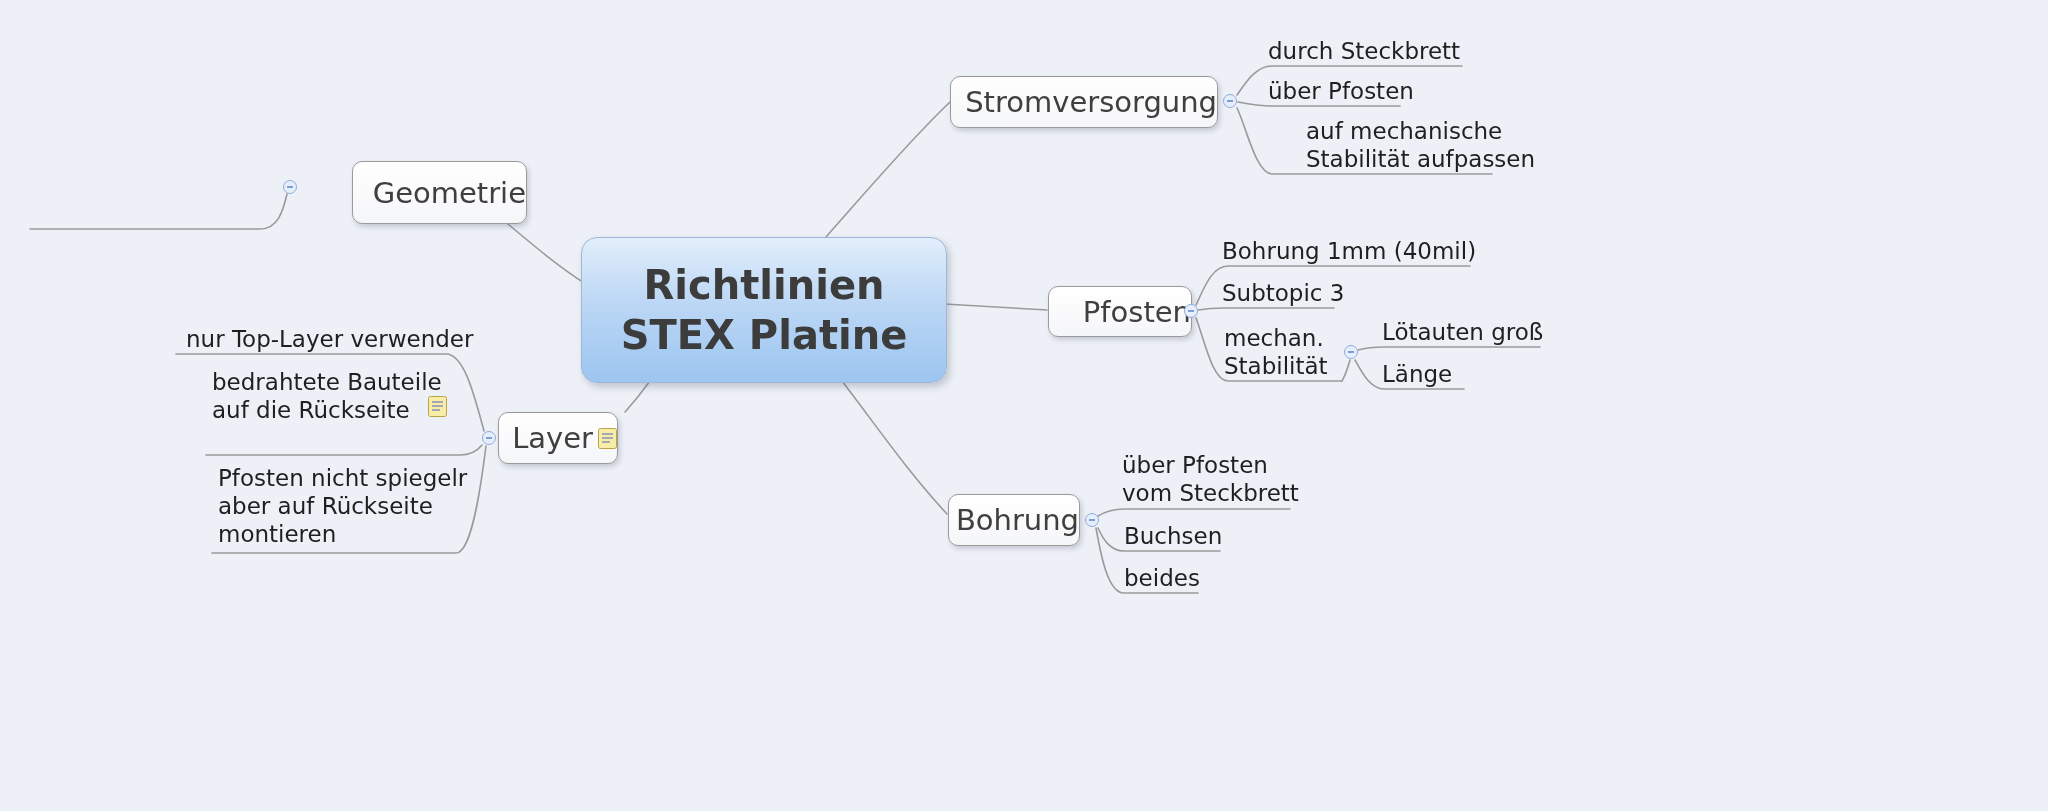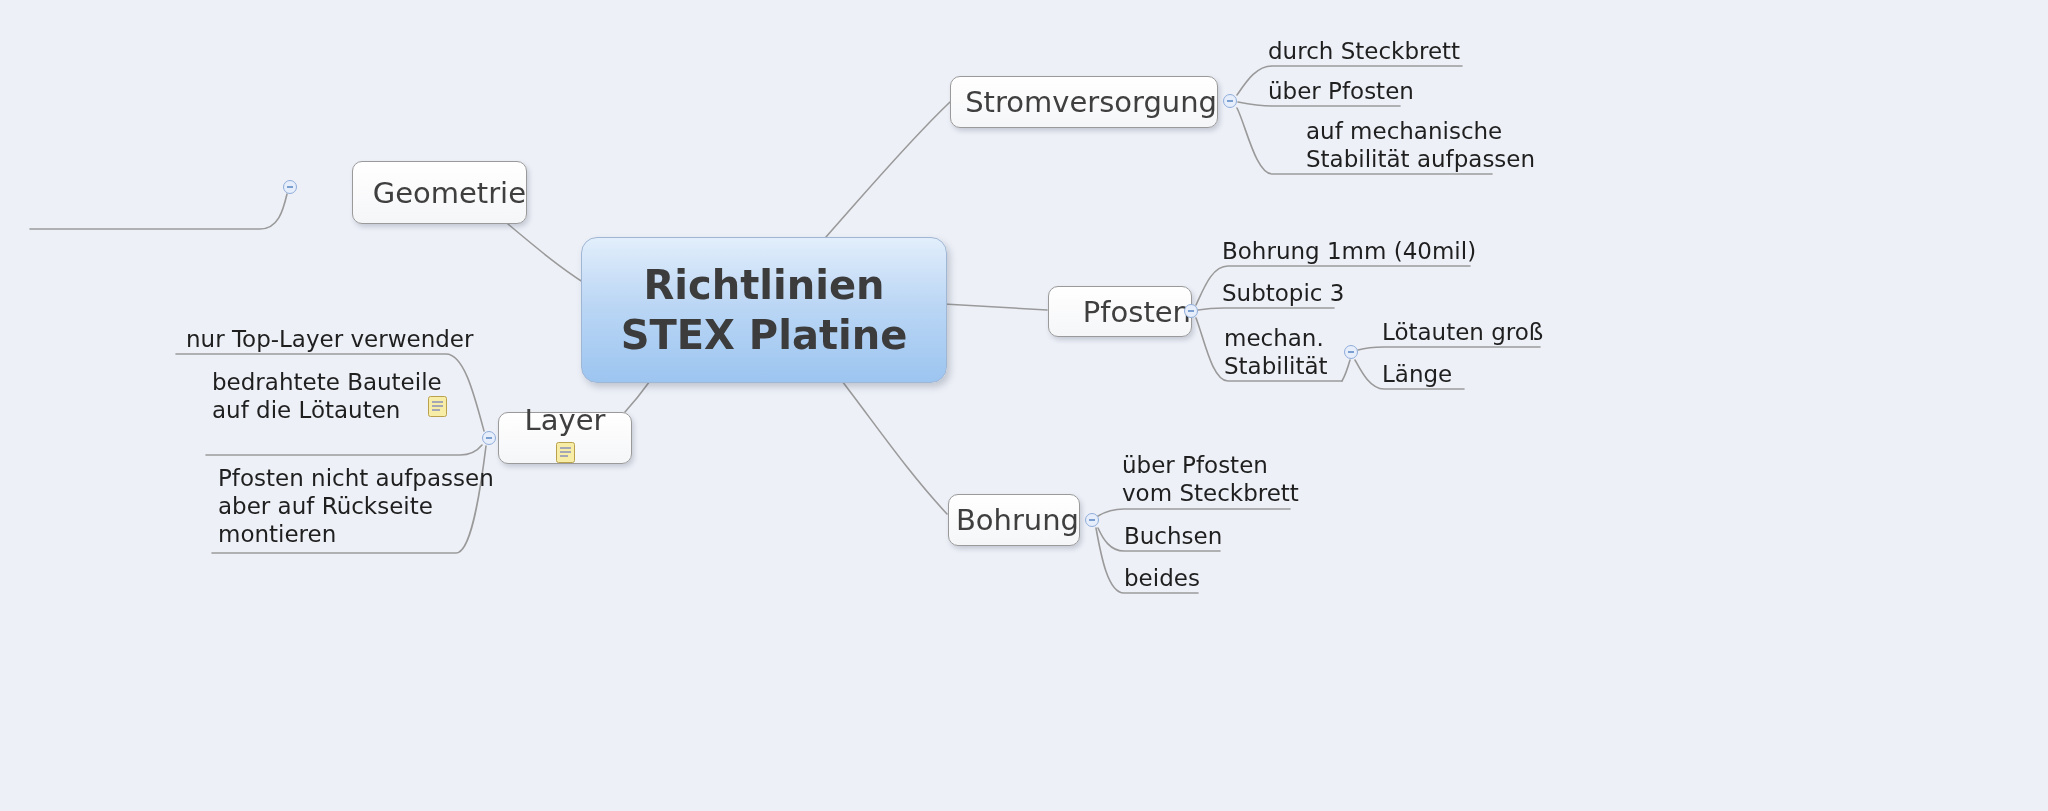--- a/index.html
+++ b/index.html
@@ -118,21 +118,21 @@
   </div>
 
   <div class="topic" style="left:308px; top:161px; width:175px; height:63px;margin-left:44px;">
     <span>Geometrie</span>
   </div>
 
   <div class="topic" style="left:1048px; top:286px; width:144px; height:51px;">
     <span>Pfosten</span>
   </div>
 
-  <div class="topic" style="left:498px; top:412px; width:134px; height:52px;flex-direction:column;">
+  <div class="topic" style="left:498px; top:412px; width:120px; height:52px;">
     <span>Layer</span>
     <span class="note-icon">
       <svg width="19" height="21" viewBox="0 0 19 21">
         <rect x="0.5" y="0.5" width="18" height="20" rx="2" fill="#f8eda6" stroke="#b9a14e"></rect>
         <line x1="4" y1="6" x2="15" y2="6" stroke="#8a8fb8" stroke-width="1.5"></line>
         <line x1="4" y1="10" x2="15" y2="10" stroke="#8a8fb8" stroke-width="1.5"></line>
         <line x1="4" y1="14" x2="12" y2="14" stroke="#8a8fb8" stroke-width="1.5"></line>
       </svg>
     </span>
   </div>
@@ -149,30 +149,30 @@
 
   <div class="child" style="left:1222px; top:237px;">Bohrung 1mm (40mil)</div>
   <div class="child" style="left:1222px; top:279px;">Subtopic 3</div>
   <div class="child" style="left:1224px; top:324px;">mechan.
 Stabilität</div>
   <div class="child" style="left:1382px; top:318px;">Lötauten groß</div>
   <div class="child" style="left:1382px; top:360px;">Länge</div>
 
   <div class="child" style="left:186px; top:325px;">nur Top-Layer verwender</div>
   <div class="child" style="left:212px; top:368px;">bedrahtete Bauteile
-auf die Lötauten</div>
+auf die Rückseite</div>
   <span class="note-icon note-abs">
     <svg width="19" height="21" viewBox="0 0 19 21">
       <rect x="0.5" y="0.5" width="18" height="20" rx="2" fill="#f8eda6" stroke="#b9a14e"></rect>
       <line x1="4" y1="6" x2="15" y2="6" stroke="#8a8fb8" stroke-width="1.5"></line>
       <line x1="4" y1="10" x2="15" y2="10" stroke="#8a8fb8" stroke-width="1.5"></line>
       <line x1="4" y1="14" x2="12" y2="14" stroke="#8a8fb8" stroke-width="1.5"></line>
     </svg>
   </span>
-  <div class="child" style="left:218px; top:464px;">Pfosten nicht aufpassen
+  <div class="child" style="left:218px; top:464px;">Pfosten nicht spiegelr
 aber auf Rückseite
 montieren</div>
 
   <div class="child" style="left:1122px; top:451px;">über Pfosten
 vom Steckbrett</div>
   <div class="child" style="left:1124px; top:522px;">Buchsen</div>
   <div class="child" style="left:1124px; top:564px;">beides</div>
 
   <div class="fold" style="left:1223px; top:94px;"></div>
   <div class="fold" style="left:283px; top:180px;"></div>

